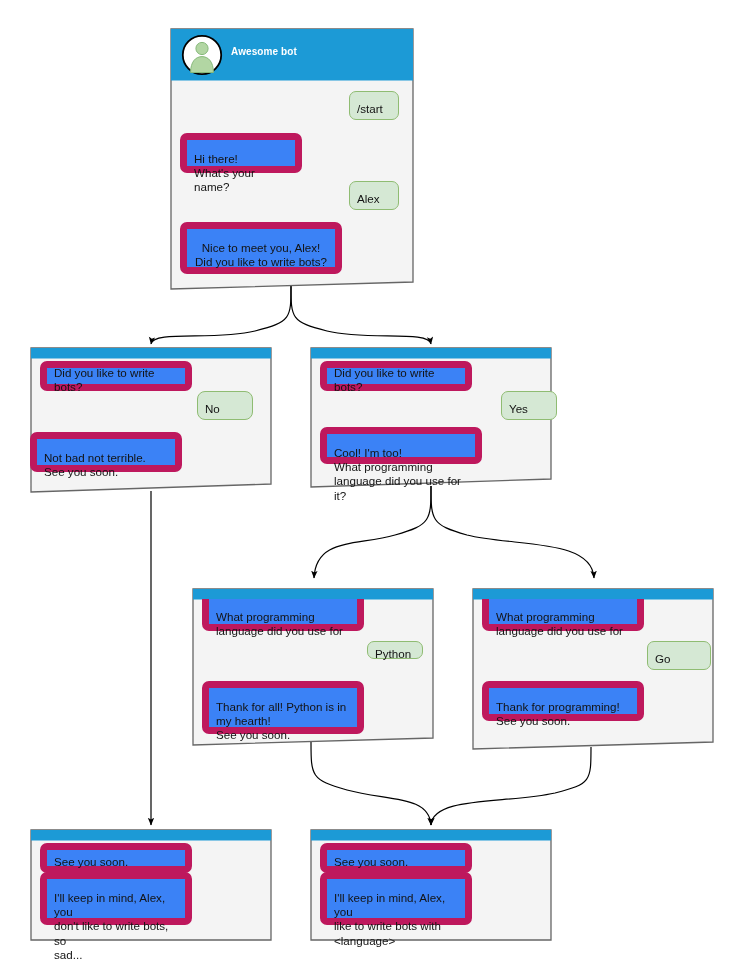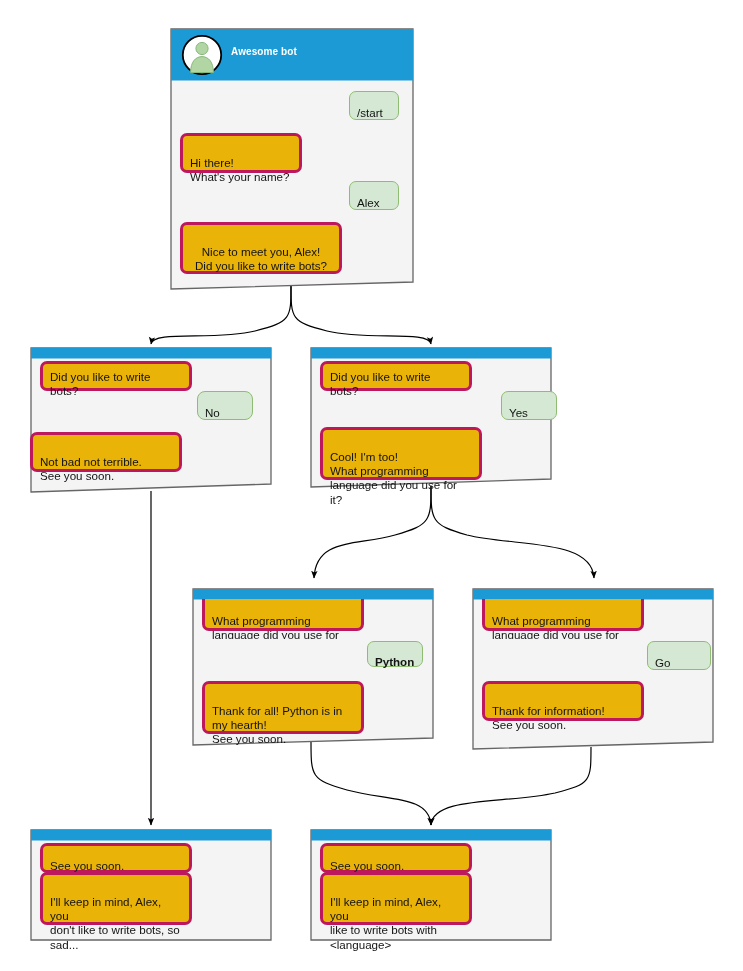--- a/index.html
+++ b/index.html
@@ -50,26 +50,26 @@
     letter-spacing: 0.1px;
     white-space: nowrap;
   }
   .bubble {
     position: absolute;
     box-sizing: border-box;
     border-radius: 7px;
     font-size: 11.6px;
     line-height: 14.2px;
     color: #131313;
-    padding: 20px 7px 4px 7px;
+    padding: 12px 7px 4px 7px;
     white-space: pre-line;
   }
   .bubble.bot {
-    background: #eab308;
-    border: 3px solid #be185d;
+    background: #3b82f6;
+    border: 7px solid #be185d;
   }
   .bubble.user {
     background: #d5e8d4;
     border: 1px solid #8fbc72;
     text-align: left;
   }
   .clip-box {
     position: absolute;
     overflow: hidden;
   }
@@ -145,59 +145,59 @@
   <div class="node" style="left:310px; top:347px; width:242px; height:141px;">
     <svg class="node-frame" viewBox="0 0 242 141" xmlns="http://www.w3.org/2000/svg" preserveAspectRatio="none">
       <path d="M1,1 L241,1 L241,132 L1,140 Z" fill="#f4f4f4" stroke="#666666" stroke-width="1.3"></path>
       <path d="M1,1 L241,1 L241,11.5 L1,11.5 Z" fill="#1c9ad6" stroke="none"></path>
     </svg>
     <div class="node-content">
       <div class="bubble bot" style="left:10px; top:14px; width:152px; height:23px; display:flex; align-items:center;">Did you like to write bots?</div>
 
       <div class="bubble user" style="left:167px; top:44px; width:56px; height:29px; display:flex; align-items:center;margin-left:24px;">Yes</div>
 
-      <div class="bubble bot" style="left:10px; top:80px; width:162px; height:53px;">Cool! I'm too!
+      <div class="bubble bot" style="left:10px; top:80px; width:162px; height:37px;">Cool! I'm too!
 What programming
 language did you use for it?</div>
     </div>
   </div>
 
   <div class="node" style="left:192px; top:588px; width:242px; height:158px;">
     <svg class="node-frame" viewBox="0 0 242 158" xmlns="http://www.w3.org/2000/svg" preserveAspectRatio="none">
       <path d="M1,1 L241,1 L241,150 L1,157 Z" fill="#f4f4f4" stroke="#666666" stroke-width="1.3"></path>
       <path d="M1,1 L241,1 L241,11.5 L1,11.5 Z" fill="#1c9ad6" stroke="none"></path>
     </svg>
     <div class="node-content">
       <div class="clip-box" style="left:0px; top:11px; width:242px; height:40px;">
         <div class="bubble bot" style="left:10px; top:-8px; width:162px; height:40px;">What programming
 language did you use for it?</div>
       </div>
 
-      <div class="bubble user" style="left:175px; top:53px; width:56px; height:17px; display:flex; align-items:center;font-weight:bold;">Python</div>
+      <div class="bubble user" style="left:175px; top:53px; width:56px; height:17px; display:flex; align-items:center;">Python</div>
 
       <div class="bubble bot" style="left:10px; top:93px; width:162px; height:53px;">Thank for all! Python is in
 my hearth!
 See you soon.</div>
     </div>
   </div>
 
   <div class="node" style="left:472px; top:588px; width:242px; height:162px;">
     <svg class="node-frame" viewBox="0 0 242 162" xmlns="http://www.w3.org/2000/svg" preserveAspectRatio="none">
       <path d="M1,1 L241,1 L241,154 L1,161 Z" fill="#f4f4f4" stroke="#666666" stroke-width="1.3"></path>
       <path d="M1,1 L241,1 L241,11.5 L1,11.5 Z" fill="#1c9ad6" stroke="none"></path>
     </svg>
     <div class="node-content">
       <div class="clip-box" style="left:0px; top:11px; width:242px; height:40px;">
         <div class="bubble bot" style="left:10px; top:-8px; width:162px; height:40px;">What programming
 language did you use for it?</div>
       </div>
 
       <div class="bubble user" style="left:175px; top:53px; width:64px; height:29px; display:flex; align-items:center;">Go</div>
 
-      <div class="bubble bot" style="left:10px; top:93px; width:162px; height:40px;">Thank for information!
+      <div class="bubble bot" style="left:10px; top:93px; width:162px; height:40px;">Thank for programming!
 See you soon.</div>
     </div>
   </div>
 
   <div class="node" style="left:30px; top:829px; width:242px; height:112px;">
     <svg class="node-frame" viewBox="0 0 242 112" xmlns="http://www.w3.org/2000/svg" preserveAspectRatio="none">
       <path d="M1,1 L241,1 L241,111 L1,111 Z" fill="#f4f4f4" stroke="#666666" stroke-width="1.3"></path>
       <path d="M1,1 L241,1 L241,11.5 L1,11.5 Z" fill="#1c9ad6" stroke="none"></path>
     </svg>
     <div class="node-content">

